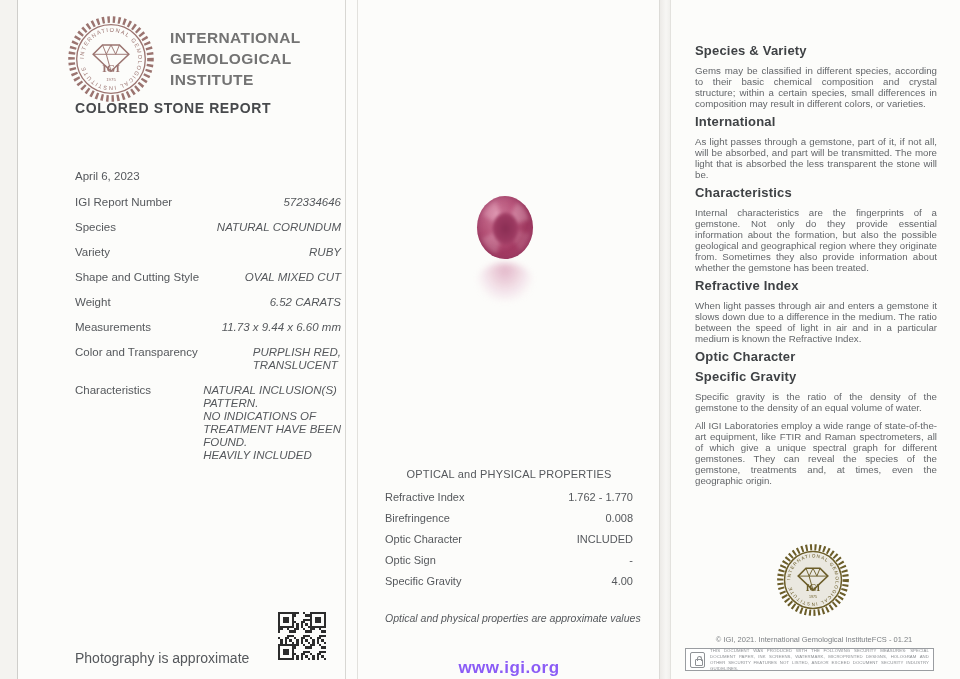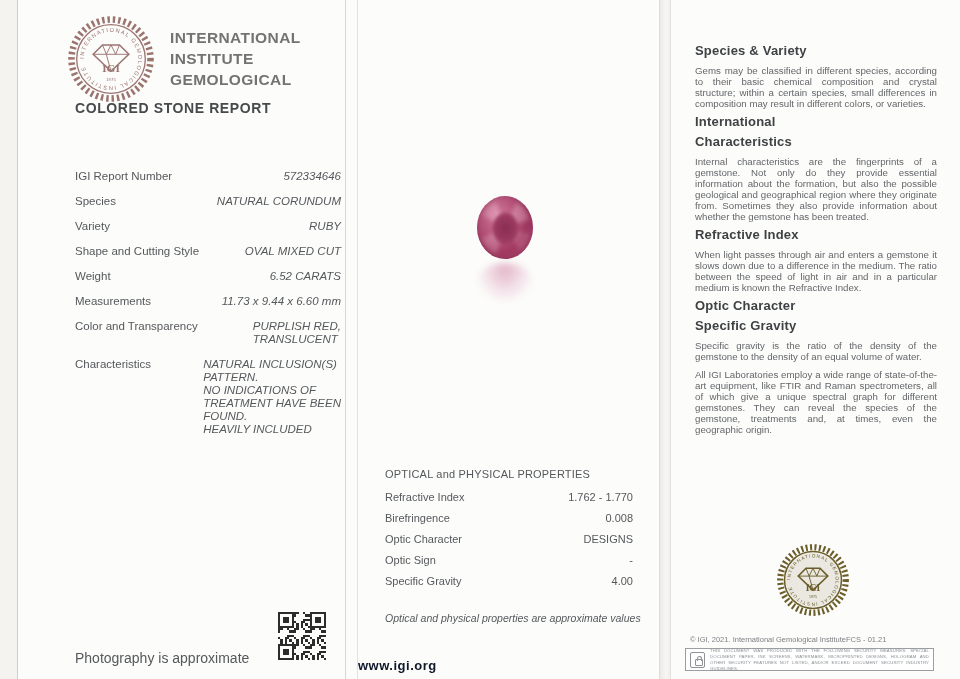--- a/index.html
+++ b/index.html
@@ -34,32 +34,32 @@
   .gem::before { content:""; position:absolute; inset:3px; border-radius:50%; filter:blur(2px);
     background:conic-gradient(from 25deg, rgba(255,255,255,.20) 0 13%, rgba(125,25,65,.16) 0 22%,
       rgba(255,255,255,.10) 0 34%, rgba(150,40,85,.20) 0 48%, rgba(255,255,255,.16) 0 61%,
       rgba(120,20,60,.14) 0 76%, rgba(255,255,255,.12) 0 88%, rgba(140,30,75,.16) 0 100%); }
   .gem::after { content:""; position:absolute; left:15px; top:16px; width:27px; height:33px; border-radius:50%;
     background:radial-gradient(ellipse, #8a2e54 0%, #9c3a61 55%, rgba(156,58,97,0) 78%); filter:blur(1px); }
   .gem-reflection { width:56px; height:38px; margin-top:4px; border-radius:50%; filter:blur(3px);
     background:radial-gradient(ellipse at 50% 18%, rgba(196,98,140,.45) 0%, rgba(225,170,200,.22) 55%, rgba(255,255,255,0) 78%); }
 
   .optical { position:absolute; left:385px; top:468px; width:248px; font-size:11px; }
-  .optical .ohead { margin-bottom:12px; letter-spacing:.2px; }
+  .optical .ohead { margin-bottom:12px; letter-spacing:.2px;text-align:center; }
   .orow { display:flex; justify-content:space-between; margin-bottom:10px; line-height:11px; }
   .approx-note { position:absolute; left:385px; top:612px; font-size:10.5px; font-style:italic; }
-  .website { position:absolute; left:358px; top:658px; width:302px; font-size:13px; font-weight:bold; letter-spacing:.5px; color:#0f172a; }
+  .website { position:absolute; left:358px; top:658px; width:302px; text-align:center; font-size:17px; font-weight:bold; letter-spacing:.5px; color:#8b5cf6; }
 
   
   .rp { position:absolute; left:695px; top:45px; width:242px; }
   .rp h4 { font-size:13px; line-height:12px; margin:0 0 8px; color:#3f4245; letter-spacing:.2px; }
   .rp p { font-size:9.7px; line-height:11px; margin:0 0 7px; text-align:justify; color:#63666a; }
   .rp .sec { margin-bottom:6px; }
   .seal { position:absolute; left:774px; top:541px; }
-  .copyright-row { position:absolute; left:690px; top:635px; width:248px; display:flex; justify-content:flex-start; font-size:7.5px; color:#7d8084; }
+  .copyright-row { position:absolute; left:690px; top:635px; width:248px; display:flex; justify-content:center; font-size:7.5px; color:#7d8084; }
   .security-box { position:absolute; left:685px; top:648px; width:249px; height:23px; border:1px solid #9a9da1; background:#fff; display:flex; align-items:center; padding:2px 4px; }
   .sec-icon { width:15px; height:16px; border:1px solid #8f9296; border-radius:2px; margin-right:5px; flex:0 0 auto; position:relative; }
   .sec-icon::before { content:""; position:absolute; left:4px; top:6px; width:6px; height:5px; border:1px solid #8f9296; border-radius:1px; }
   .sec-icon::after { content:""; position:absolute; left:5.5px; top:3px; width:3px; height:4px; border:1px solid #8f9296; border-bottom:none; border-radius:3px 3px 0 0; }
   .sec-text { font-size:4.3px; line-height:6px; color:#8b8e92; text-align:justify; letter-spacing:.1px; }
 </style>
 </head>
 <body>
 
 <div class="page">
@@ -77,27 +77,28 @@
       <textPath href="#logoArc">INTERNATIONAL GEMOLOGICAL INSTITUTE</textPath>
     </text>
     <polygon points="31,45 41,35 59,35 69,45 50,63" fill="none" stroke="#9b7470" stroke-width="1.6"></polygon>
     <path d="M31,45 L69,45 M41,35 L45,45 L50,63 M59,35 L55,45 M45,45 L50,35 L55,45" fill="none" stroke="#9b7470" stroke-width="1"></path>
     <text x="50" y="64" text-anchor="middle" font-size="12" font-weight="bold" fill="#9b7470" font-family="Liberation Serif, serif">IGI</text>
     <text x="50" y="73" text-anchor="middle" font-size="4.6" fill="#9b7470" font-family="Liberation Sans, sans-serif">1975</text>
   </svg>
 
   <div class="brand-name">
     <div>INTERNATIONAL</div>
+    <div>GEMOLOGICAL</div>
     <div>INSTITUTE</div>
-    <div>GEMOLOGICAL</div>
   </div>
 
   <div class="report-title">COLORED STONE REPORT</div>
 
   <div class="fields">
+    <div class="date-line">April 6, 2023</div>
     <div class="frow">
       <span class="lbl">IGI Report Number</span>
       <span class="val">572334646</span>
     </div>
     <div class="frow">
       <span class="lbl">Species</span>
       <span class="val">NATURAL CORUNDUM</span>
     </div>
     <div class="frow">
       <span class="lbl">Variety</span>
@@ -352,21 +353,21 @@
     <div class="orow">
       <span>Refractive Index</span>
       <span>1.762 - 1.770</span>
     </div>
     <div class="orow">
       <span>Birefringence</span>
       <span>0.008</span>
     </div>
     <div class="orow">
       <span>Optic Character</span>
-      <span>DESIGNS</span>
+      <span>INCLUDED</span>
     </div>
     <div class="orow">
       <span>Optic Sign</span>
       <span>-</span>
     </div>
     <div class="orow">
       <span>Specific Gravity</span>
       <span>4.00</span>
     </div>
   </div>
@@ -374,20 +375,21 @@
   <div class="approx-note">Optical and physical properties are approximate values</div>
   <div class="website">www.igi.org</div>
 
   <div class="rp">
     <div class="sec">
       <h4>Species &amp; Variety</h4>
       <p>Gems may be classified in different species, according to their basic chemical composition and crystal structure; within a certain species, small differences in composition may result in different colors, or varieties.</p>
     </div>
     <div class="sec">
       <h4>International</h4>
+      <p>As light passes through a gemstone, part of it, if not all, will be absorbed, and part will be transmitted. The more light that is absorbed the less transparent the stone will be.</p>
     </div>
     <div class="sec">
       <h4>Characteristics</h4>
       <p>Internal characteristics are the fingerprints of a gemstone. Not only do they provide essential information about the formation, but also the possible geological and geographical region where they originate from. Sometimes they also provide information about whether the gemstone has been treated.</p>
     </div>
     <div class="sec">
       <h4>Refractive Index</h4>
       <p>When light passes through air and enters a gemstone it slows down due to a difference in the medium. The ratio between the speed of light in air and in a particular medium is known the Refractive Index.</p>
     </div>
     <div class="sec">

